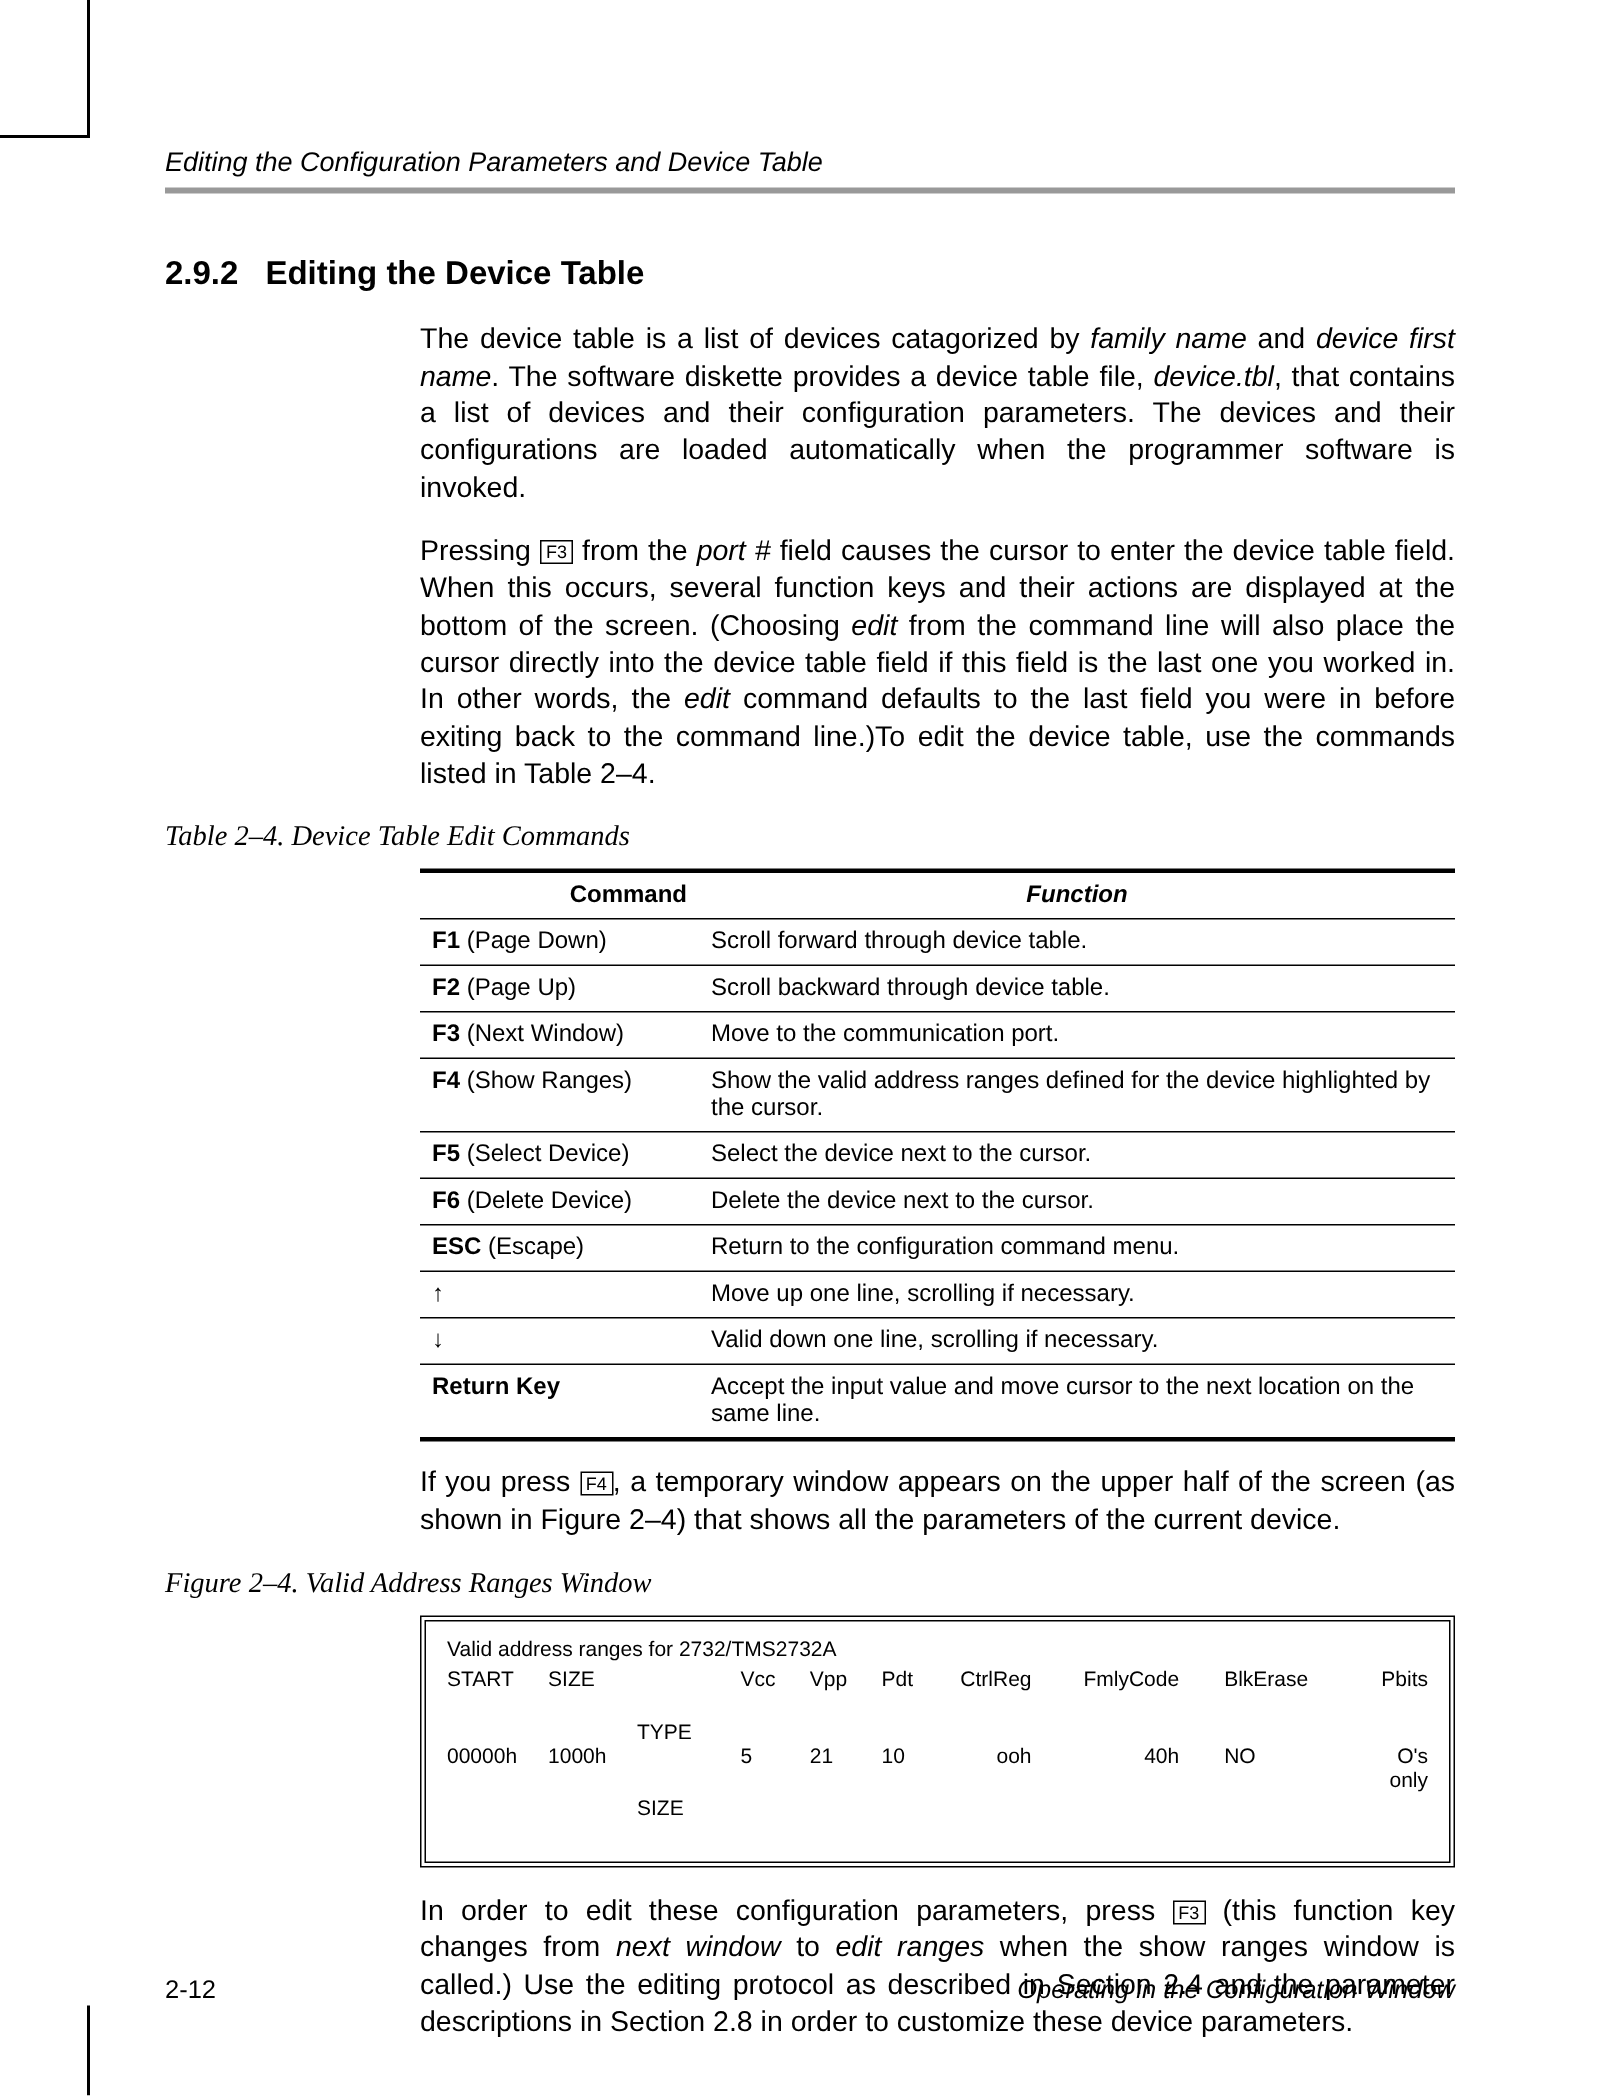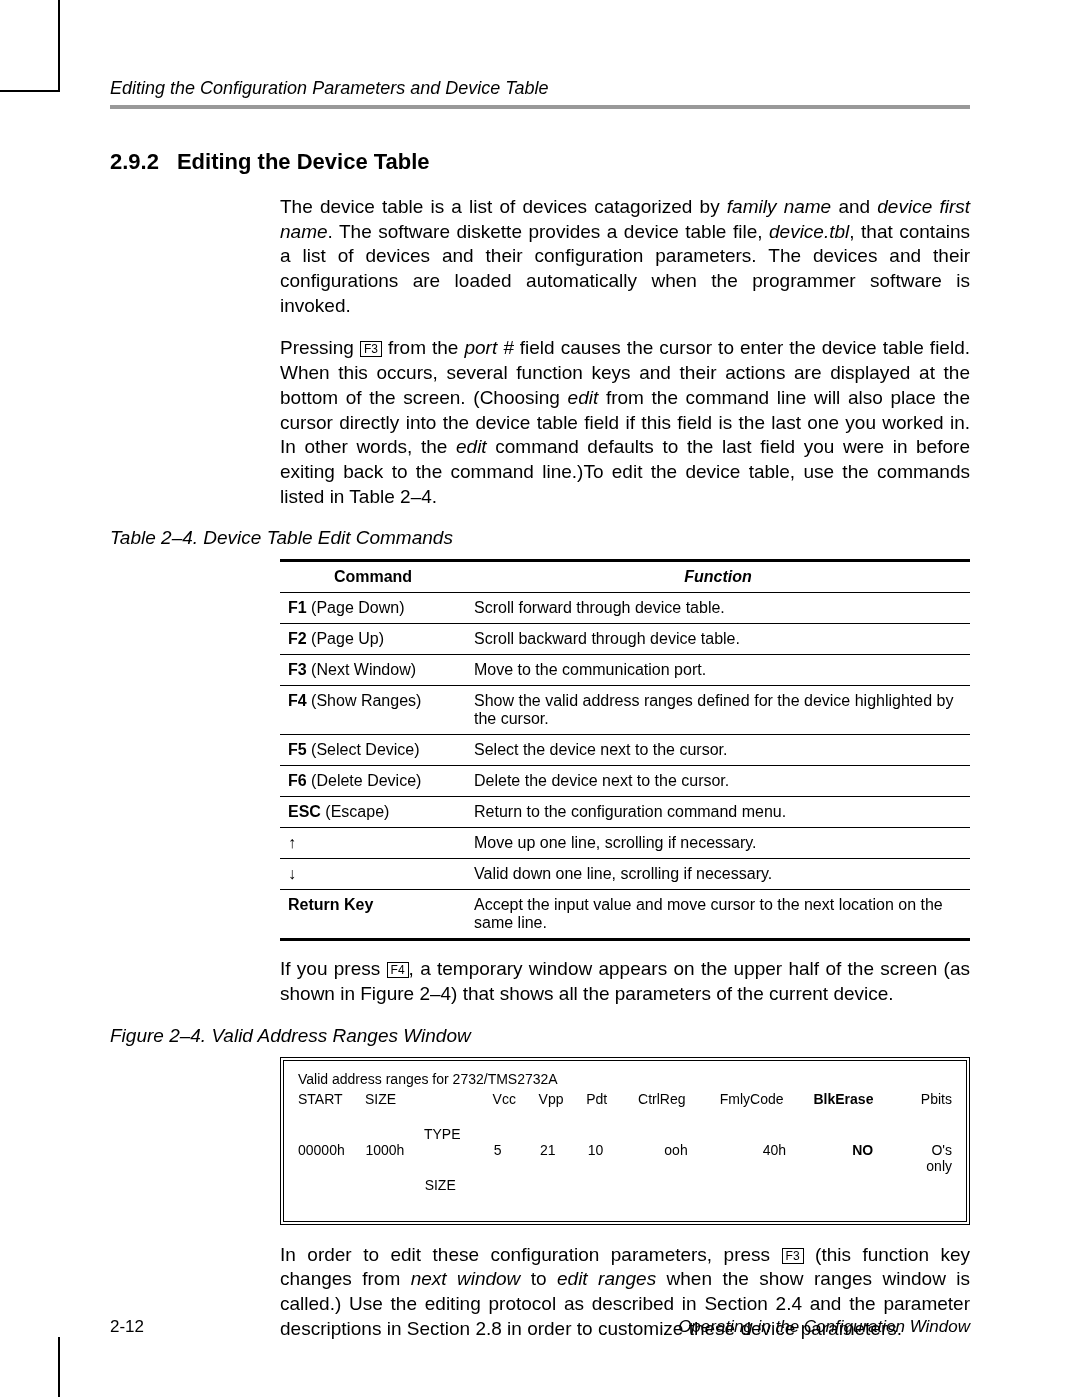--- a/index.html
+++ b/index.html
@@ -1,19 +1,19 @@
 <!DOCTYPE html>
 <html><head>
 <meta charset="utf-8">
 <style>
   html,body{margin:0;padding:0;background:#fff;}
   .page{
     width:1080px;height:1397px;
     box-sizing:border-box;
-    padding:78px 110px 60px 110px;
+    padding:98px 110px 60px 110px;
     font-family:Arial,Helvetica,sans-serif;
     color:#000;
     position:relative;
   }
   .crop-tl-h{position:absolute;left:0;top:90px;width:60px;border-top:2px solid #000;}
   .crop-tl-v{position:absolute;left:58px;top:0;height:92px;border-left:2px solid #000;}
   .crop-bl-v{position:absolute;left:58px;bottom:0;height:60px;border-left:2px solid #000;}
   .running-head{
     font-style:italic;font-size:18px;
     border-bottom:4px solid #999;
@@ -24,49 +24,49 @@
   .sec-num{margin-right:18px;}
   .body-col{margin-left:170px;}
   .para{font-size:19px;line-height:1.3;margin:0 0 18px 0;text-align:justify;}
   .ital{font-style:italic;}
   .keycap{
     display:inline-block;border:1px solid #000;
     font-size:12px;padding:0 3px;line-height:14px;
     vertical-align:1px;font-style:normal;
     font-family:Arial,Helvetica,sans-serif;
   }
-  .caption{font-style:italic;font-size:19px;margin:6px 0 10px 0;}
+  .caption{font-style:italic;font-size:19px;margin:6px 0 10px 0;font-family:Liberation Serif, serif;}
   table.cmds{
     border-collapse:collapse;width:100%;
     font-size:16px;
   }
   table.cmds th{
     border-top:3px solid #000;border-bottom:1px solid #000;
-    text-align:center;padding:6px 8px;font-weight:bold;
+    text-align:right;padding:6px 8px;font-weight:bold;
   }
   table.cmds th.func{text-align:center;font-style:italic;}
   table.cmds td{
     border-bottom:1px solid #000;
     padding:6px 8px;vertical-align:top;
   }
   table.cmds tr:last-child td{border-bottom:3px solid #000;}
   table.cmds td.cmd b{font-weight:bold;}
   .ranges-box{
     border:4px double #000;
     padding:10px 14px 28px 14px;
     font-family:Arial,Helvetica,sans-serif;
     font-size:14px;
     margin:6px 0 18px 0;
   }
   .ranges-title{margin-bottom:4px;}
   .ranges-row{display:flex;gap:12px;}
   .ranges-row span{display:inline-block;}
   .c0{width:68px;} .c1{width:58px;} .c2{width:70px;margin-top:35px;} .c3{width:42px;}
   .c4{width:44px;} .c5{width:44px;} .c6{width:64px;text-align:right;padding-right:18px;}
-  .c7{width:84px;text-align:right;padding-right:18px;} .c8{width:70px;text-align:right;padding-right:18px;font-weight:bold;} .c9{width:60px;text-align:right;}
+  .c7{width:84px;text-align:right;padding-right:18px;} .c8{width:70px;padding-right:18px;} .c9{width:60px;text-align:right;}
   .footer{
     position:absolute;left:110px;right:110px;bottom:60px;
     font-size:17px;
   }
   .footer .pg{float:left;}
   .footer .rt{float:right;font-style:italic;}
 </style>
 </head>
 <body>
 

